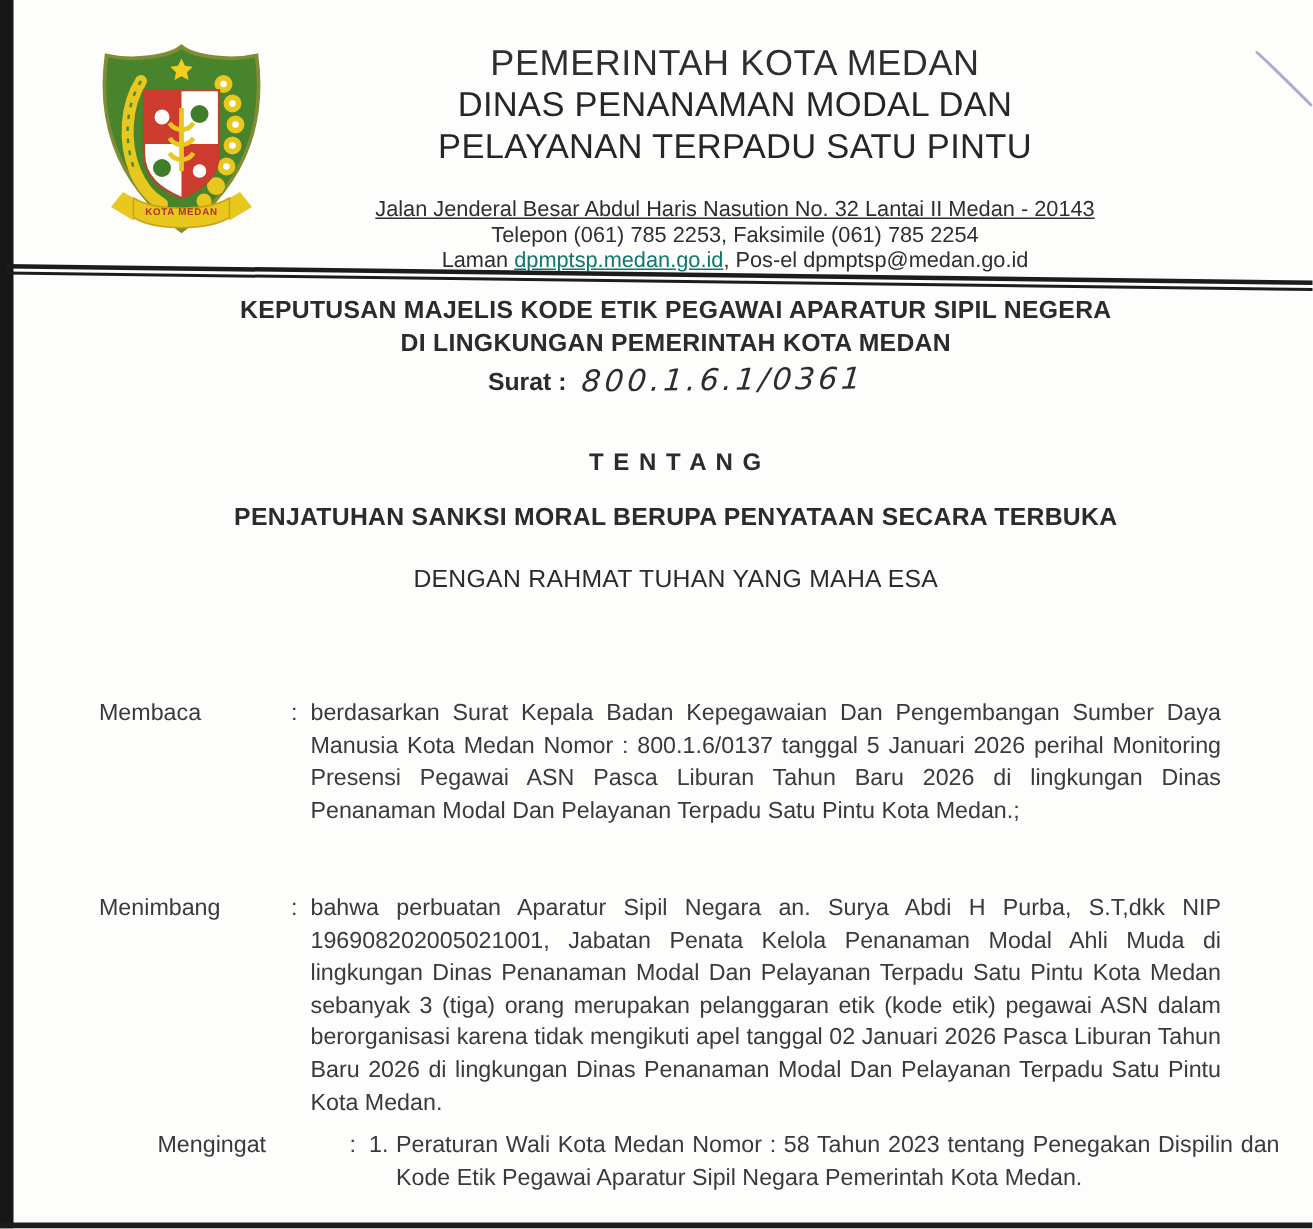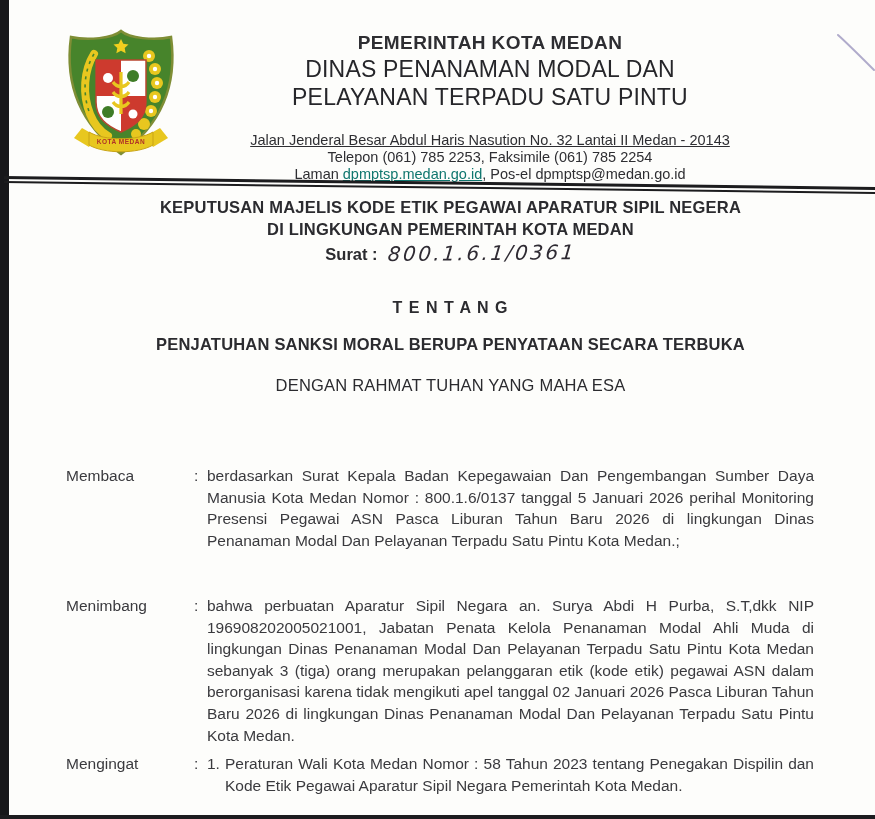--- a/index.html
+++ b/index.html
@@ -9,21 +9,21 @@
     font-family:"Liberation Sans",sans-serif;
     color:#3a3a3e;
   }
   
   .scan-bar-left{position:absolute;left:0;top:0;width:9px;height:819px;background:#17171a;}
   .scan-bar-bottom{position:absolute;left:0;bottom:0;height:4px;width:875px;background:#1c1c1f;}
   .pen-mark{position:absolute;left:830px;top:28px;width:46px;height:46px;}
   
   .logo{position:absolute;left:56px;top:26px;width:130px;height:132px;}
   .lh-text{position:absolute;left:120px;top:31px;width:740px;text-align:center;color:#2e2e32;}
-  .lh-gov{font-size:19px;line-height:24px;letter-spacing:.4px;font-weight:bold;}
+  .lh-gov{font-size:24px;line-height:24px;letter-spacing:.4px;}
   .lh-agency{font-size:23px;line-height:28px;font-weight:normal;letter-spacing:.2px;color:#26262a;}
   .lh-addr{font-size:14.5px;line-height:18px;margin-top:20px;text-decoration:underline;}
   .lh-small{font-size:14.5px;line-height:17px;}
   .lh-link{color:#0f766e;text-decoration:underline;}
   .rule-double{position:absolute;left:4px;top:176px;width:874px;transform:rotate(0.72deg);transform-origin:0 0;}
   .rule-double .r1{height:3px;background:#1c1c1e;}
   .rule-double .r2{height:2px;background:#1c1c1e;margin-top:2px;}
   
   .title-block{position:absolute;left:28px;top:196px;width:845px;text-align:center;color:#2b2b2f;}
   .t-line{font-size:16.5px;font-weight:bold;line-height:22px;letter-spacing:.2px;}
@@ -37,21 +37,21 @@
   .t-subject{font-size:16.5px;font-weight:bold;margin-top:18px;letter-spacing:.2px;}
   .t-invocation{font-size:16.5px;font-weight:normal;margin-top:22px;letter-spacing:.2px;}
   
   .clause{position:absolute;left:66px;width:748px;display:flex;font-size:15.5px;line-height:21.6px;}
   .clause .c-label{width:128px;flex-shrink:0;}
   .clause .c-colon{width:13px;flex-shrink:0;}
   .clause .c-num{width:18px;flex-shrink:0;}
   .clause .c-text{flex:1;text-align:justify;}
   .clause1{top:465px;}
   .clause2{top:595px;}
-  .clause3{top:753px;}
+  .clause3{top:753px;margin-left:39px;}
 </style>
 </head>
 <body>
 
 <div class="scan-bar-left"></div>
 <div class="scan-bar-bottom"></div>
 <svg class="pen-mark" viewBox="0 0 46 46">
   <path d="M8,7 C17,15 30,28 44,42" stroke="#a29cc2" stroke-width="2" fill="none" stroke-linecap="round" opacity="0.85"></path>
 </svg>
 

